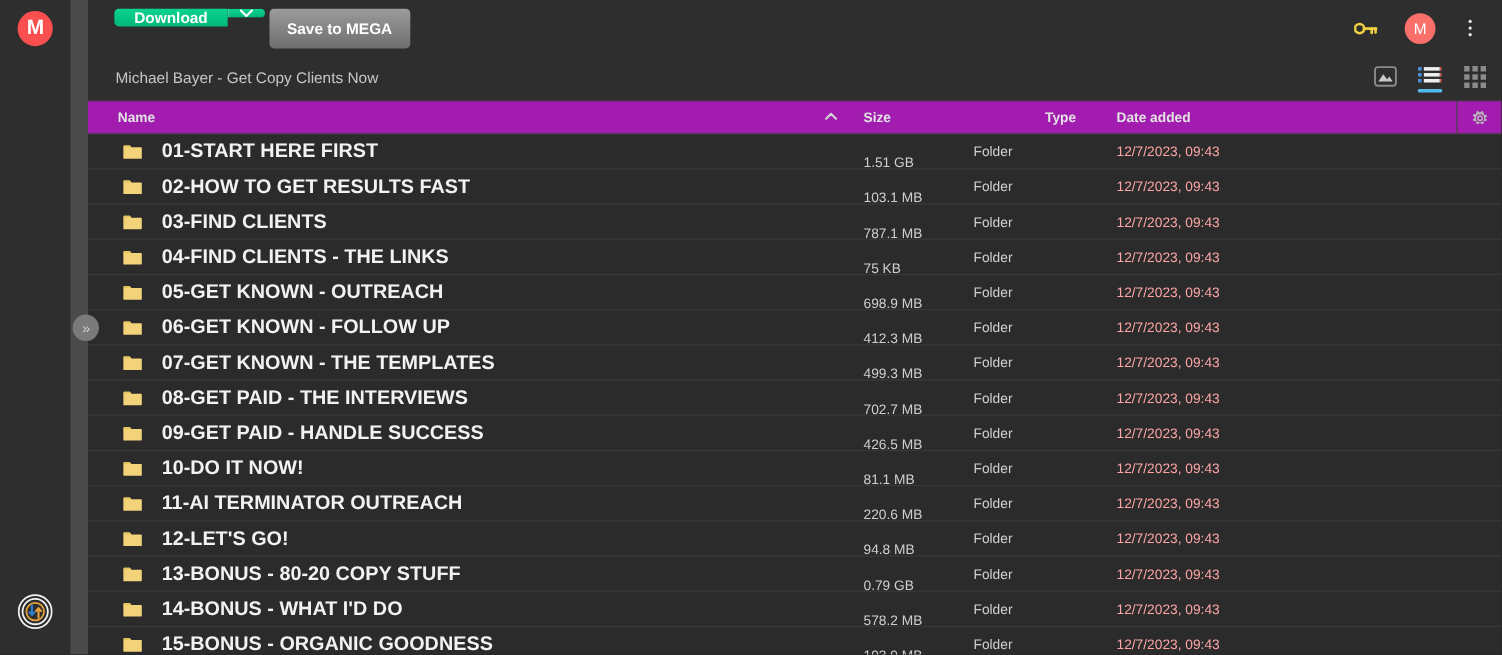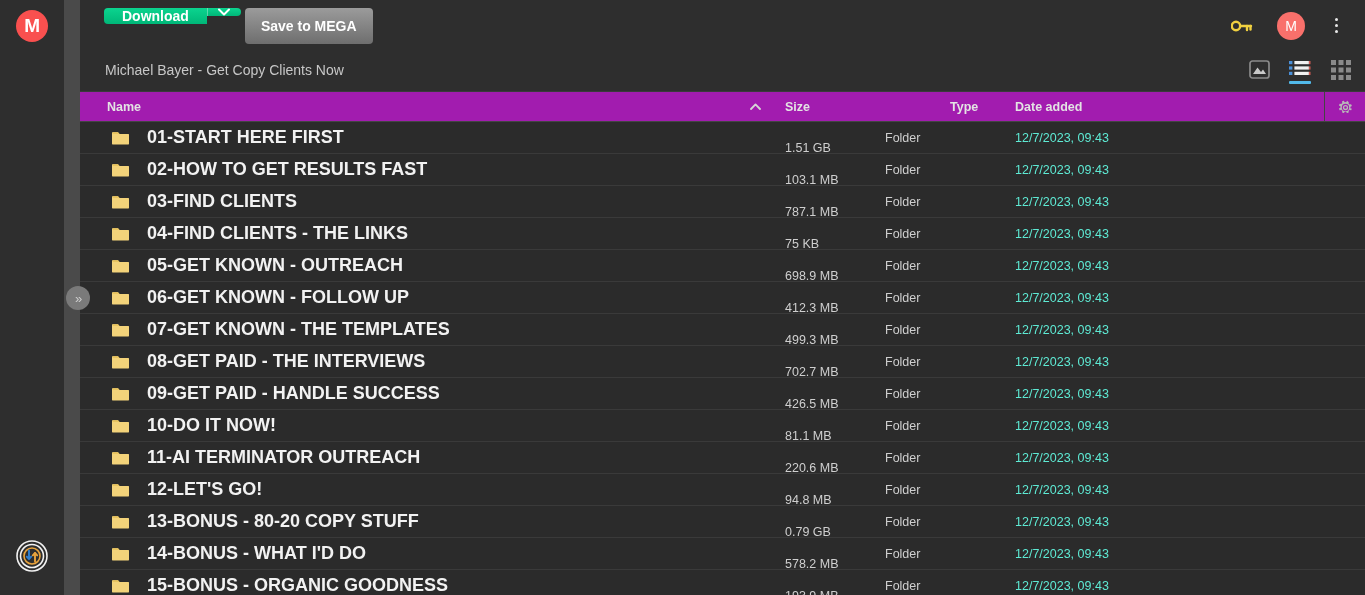--- a/index.html
+++ b/index.html
@@ -167,21 +167,21 @@
     cursor: pointer;
   }
   .cell-icon { position: absolute; left: 32px; display: flex; align-items: center; }
   .cell-name {
     position: absolute; left: 67px;
     color: #f2f2f2; font-size: 18px; font-weight: bold;
     white-space: nowrap;
   }
   .cell-size { position: absolute; left: 705px; color: #cfcfcf; font-size: 12.5px; margin-top: 20px; }
   .cell-type { position: absolute; left: 805px; color: #cfcfcf; font-size: 12.5px; }
-  .cell-date { position: absolute; left: 935px; color: #5eead4; font-size: 12.5px; }
+  .cell-date { position: absolute; left: 935px; color: #fca5a5; font-size: 12.5px; }
 </style>
 </head>
 <body>
 
 <div id="app">
 
   <div class="left-rail">
     <div class="mega-logo">
       <span>M</span>
     </div>

